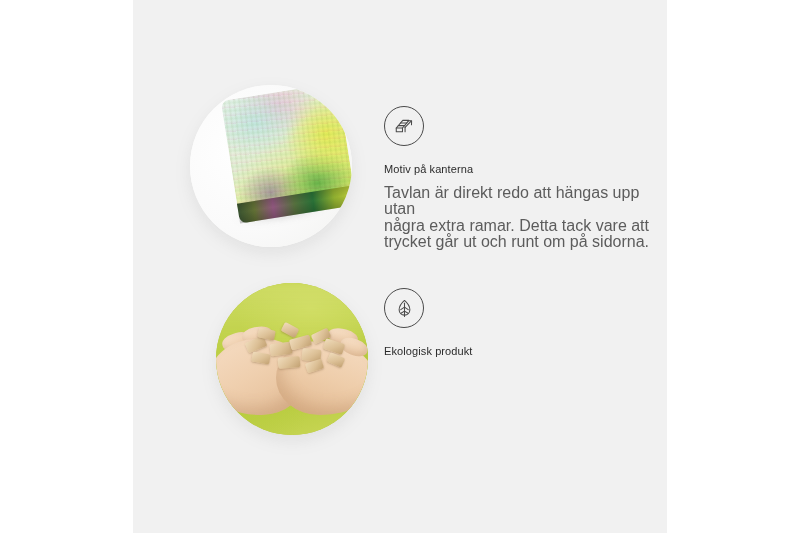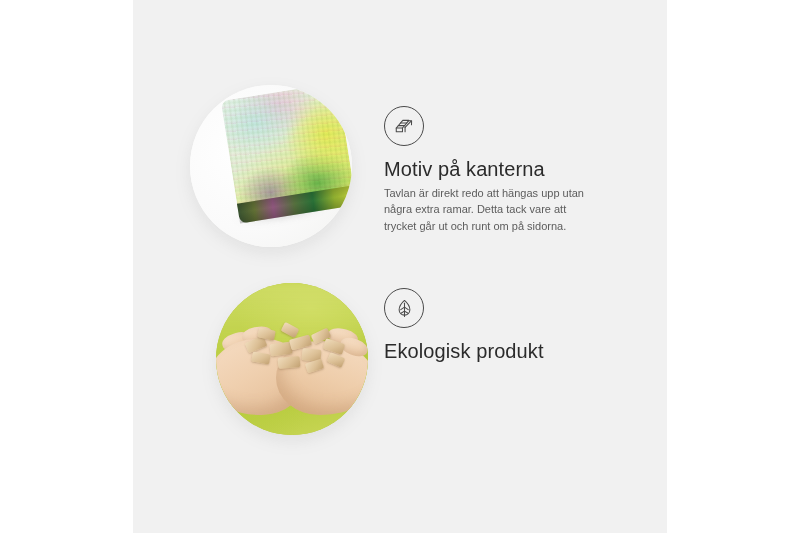--- a/index.html
+++ b/index.html
@@ -206,29 +206,29 @@
     border: 1.3px solid #4a4a4a;
     border-radius: 50%;
     display: flex;
     align-items: center;
     justify-content: center;
     margin-bottom: 13px;
   }
   .feature-icon svg { display: block; }
 
   .feature-title {
-    font-size: 20px;
+    font-size: 11px;
     line-height: 20px;
     color: #2b2b2b;
     font-weight: 400;
     letter-spacing: 0.1px;
     margin: 0 0 6px 0;
   }
   .feature-body {
-    font-size: 11px;
+    font-size: 16px;
     line-height: 16.4px;
     color: #5c5c5c;
     margin: 0;
     white-space: pre-line;
   }
 </style>
 </head>
 <body>
 
 <div class="stage">

